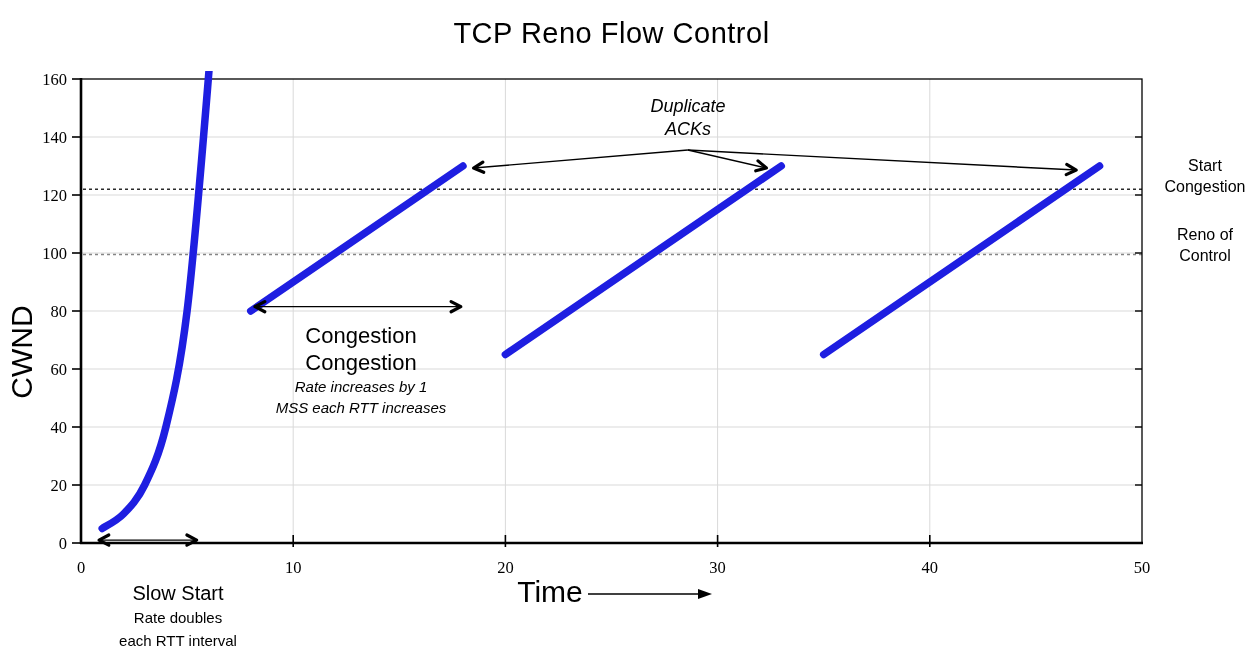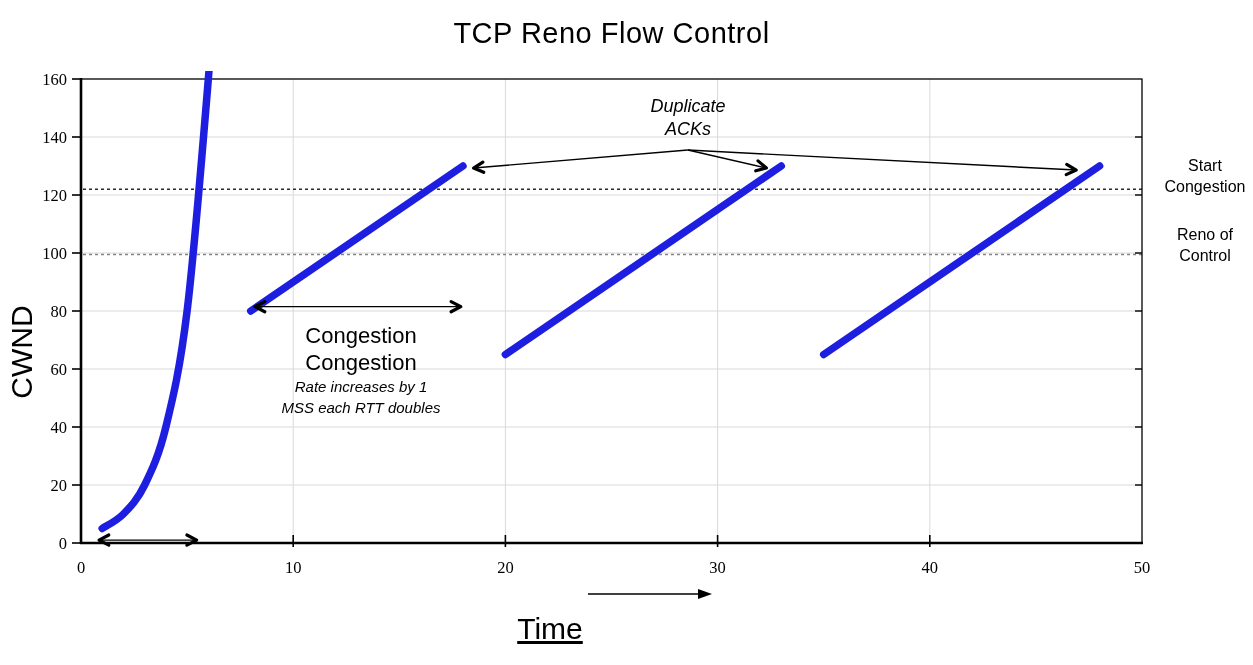--- a/index.html
+++ b/index.html
@@ -3,21 +3,21 @@
 <meta charset="utf-8">
 <style>
   html,body{margin:0;padding:0;background:#fff;}
   #stage{position:relative;width:1253px;height:665px;background:#ffffff;overflow:hidden;
          font-family:"Liberation Sans",sans-serif;color:#000;}
   #plot-svg{position:absolute;left:0;top:0;}
   .lbl{position:absolute;text-align:center;color:#000;line-height:1.2;}
   #title{left:81px;top:16px;width:1061px;font-size:29px;letter-spacing:.5px;}
   #ylabel{left:-46px;top:332px;width:140px;height:40px;font-size:30px;
           transform:rotate(-90deg);transform-origin:center center;}
-  #xlabel{left:505px;top:611px;width:90px;font-size:30px;text-decoration:underline;}
+  #xlabel{left:505px;top:574px;width:90px;font-size:30px;}
   #dup{left:608px;top:95px;width:160px;font-size:18px;line-height:23px;font-style:italic;}
   #cong{left:241px;top:322px;width:240px;}
   #cong .big{display:block;font-size:22px;line-height:27px;}
   #cong .small{display:block;font-size:15px;line-height:21px;font-style:italic;}
   #ss{left:68px;top:581px;width:220px;}
   #ss .big{display:block;font-size:20px;line-height:25px;}
   #ss .small{display:block;font-size:15px;line-height:23px;}
   .rightlbl{width:120px;font-size:16px;line-height:21px;}
   #qsat{left:1145px;top:155px;}
   #squeue{left:1145px;top:224px;}
@@ -134,23 +134,28 @@
 
   <div class="lbl" id="dup">
     <span>Duplicate</span><br>
     <span>ACKs</span>
   </div>
 
   <div class="lbl" id="cong">
     <span class="big">Congestion</span>
     <span class="big">Congestion</span>
     <span class="small">Rate increases by 1</span>
-    <span class="small">MSS each RTT doubles</span>
+    <span class="small">MSS each RTT increases</span>
   </div>
 
+  <div class="lbl" id="ss">
+    <span class="big">Slow Start</span>
+    <span class="small">Rate doubles</span>
+    <span class="small">each RTT interval</span>
+  </div>
 
   <div class="lbl rightlbl" id="qsat">
     <span>Start</span><br>
     <span>Congestion</span>
   </div>
 
   <div class="lbl rightlbl" id="squeue">
     <span>Reno of</span><br>
     <span>Control</span>
   </div>

